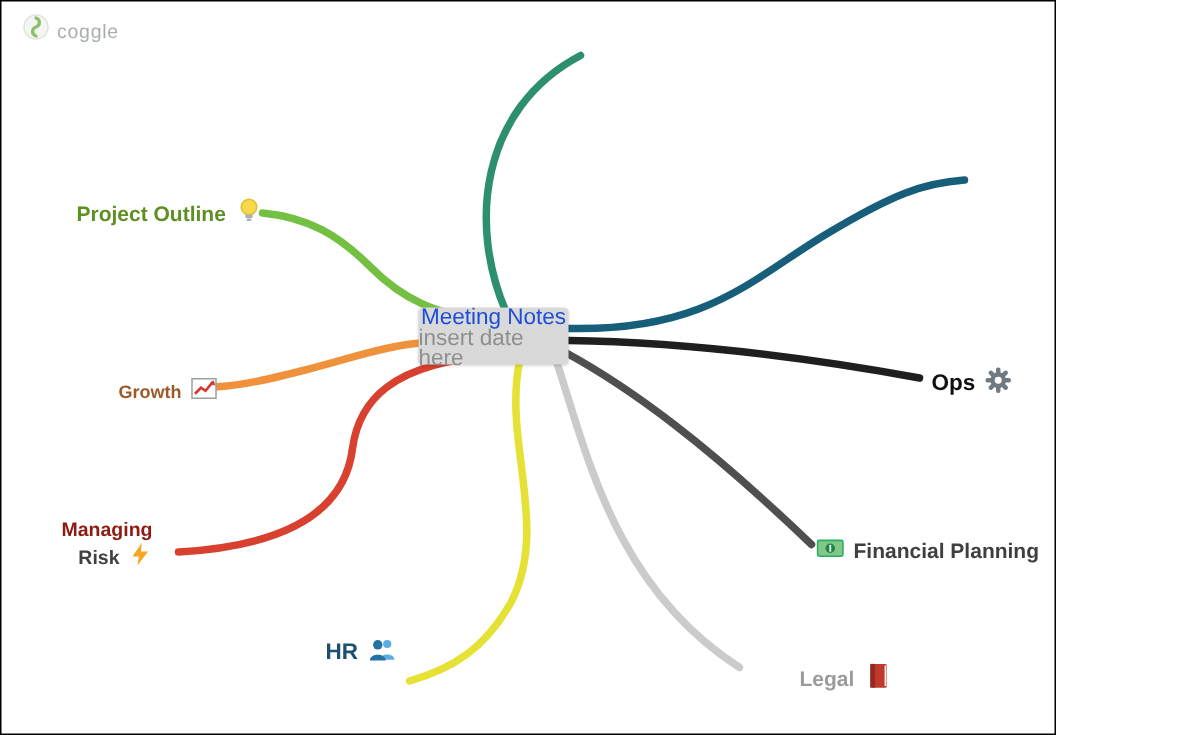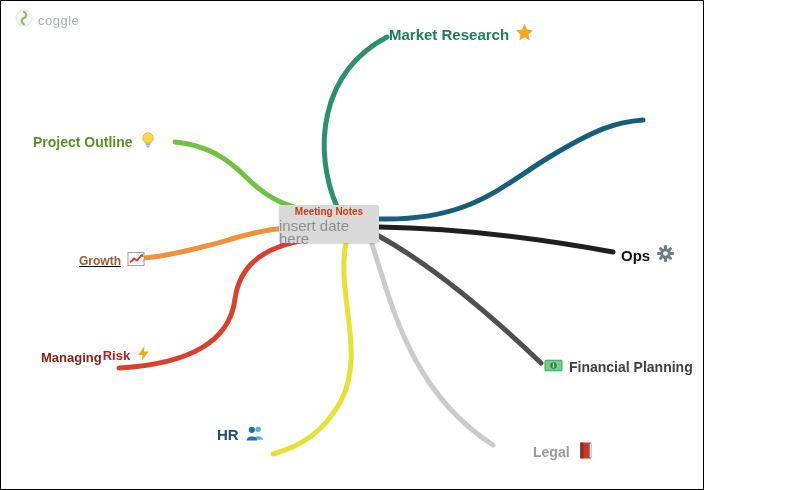--- a/index.html
+++ b/index.html
@@ -10,30 +10,30 @@
   }
   .curves{position:absolute;left:0;top:0;width:800px;height:490px;}
   .curves path{fill:none;stroke-linecap:round;}
   .logo{position:absolute;left:14px;top:8px;display:flex;align-items:center;gap:5px;cursor:pointer;}
   .logo-text{font-size:13px;color:#aaadb0;letter-spacing:.5px;}
   .center-node{
     position:absolute;left:278px;top:204px;width:100px;height:38px;
     background:#d9d9d9;border-radius:3px;display:flex;flex-direction:column;
     justify-content:center;align-items:center;box-shadow:0 1px 2px rgba(0,0,0,.15);
   }
-  .center-title{font-size:10px;font-weight:bold;color:#c2410c;line-height:15px;}
+  .center-title{font-size:15px;font-weight:normal;color:#1d4ed8;line-height:15px;}
   .center-sub{font-size:15px;color:#8f8f8f;line-height:13px;}
   .node-label{
     position:absolute;display:flex;align-items:center;gap:6px;
     font-weight:bold;white-space:nowrap;cursor:pointer;
   }
   .lbl-lg{font-size:15px;}
   .lbl-md{font-size:14px;}
-  .lbl-sm{font-size:12px;text-decoration:underline;}
-  .two-line{flex-direction:row;align-items:flex-end;gap:1px;}
+  .lbl-sm{font-size:12px;}
+  .two-line{flex-direction:column;align-items:flex-end;gap:1px;}
   .two-line .row{display:flex;align-items:center;gap:5px;}
   .icon{display:inline-block;flex:0 0 auto;}
 </style>
 </head>
 <body>
 
 <div class="stage">
 
   <svg class="curves" viewBox="0 0 800 490">
     <path d="M 336 213 C 288 211 265 196 246 177 C 225 156 205 144 174 141" stroke-width="5" stroke="#74c043"></path>
@@ -55,28 +55,20 @@
       </svg>
     </span>
     <span class="logo-text">coggle</span>
   </div>
 
   <div class="center-node">
     <div class="center-title">Meeting Notes</div>
     <div class="center-sub">insert date here</div>
   </div>
 
-  <div class="node-label lbl-lg" style="left:388px;top:22px;">
-    <span style="color: rgb(31, 125, 85);">Market Research</span>
-    <span class="icon">
-      <svg width="19" height="19" viewBox="0 0 18 18">
-        <polygon points="9,1 11.4,6.2 17,6.9 12.8,10.8 14,16.5 9,13.5 4,16.5 5.2,10.8 1,6.9 6.6,6.2" fill="#f5a623"></polygon>
-      </svg>
-    </span>
-  </div>
 
 
   <div class="node-label lbl-lg" style="left:620px;top:243px;">
     <span style="color: rgb(17, 17, 17); text-align: center;">Ops</span>
     <span class="icon">
       <svg width="19" height="19" viewBox="0 0 18 18">
         <g fill="#6e7b85">
           <rect x="7.6" y="1" width="2.8" height="16" rx="1.2"></rect>
           <rect x="7.6" y="1" width="2.8" height="16" rx="1.2" transform="rotate(45 9 9)"></rect>
           <rect x="7.6" y="1" width="2.8" height="16" rx="1.2" transform="rotate(90 9 9)"></rect>
@@ -120,41 +112,41 @@
         <path d="M1.5 16.5 C1.5 11.5 11.5 11.5 11.5 16.5 Z" fill="#2471a3"></path>
       </svg>
     </span>
   </div>
 
   <div class="node-label two-line" style="left:40px;top:344px;font-size:13px;">
     <div class="row">
       <span style="color: rgb(142, 27, 18);">Managing</span>
     </div>
     <div class="row">
-      <span style="color: #b91c1c;">Risk</span>
+      <span style="color: #404040;">Risk</span>
       <span class="icon">
         <svg width="17" height="17" viewBox="0 0 18 18">
           <polygon points="10,1 3.5,10.5 8,10.5 7,17 14.5,7 9.5,7" fill="#f5a623"></polygon>
         </svg>
       </span>
     </div>
   </div>
 
   <div class="node-label lbl-sm" style="left:78px;top:249px;">
     <span style="color: rgb(156, 90, 40);">Growth</span>
     <span class="icon">
       <svg width="18" height="18" viewBox="0 0 18 18">
         <rect x="1" y="2.5" width="16" height="13" fill="#ffffff" stroke="#9aa0a6"></rect>
         <polyline points="3,12.5 7,8.5 10,10.5 15,4.5" fill="none" stroke="#d0392b" stroke-width="1.8"></polyline>
         <polygon points="15.5,3.5 16.5,7 12.8,6" fill="#d0392b"></polygon>
       </svg>
     </span>
   </div>
 
-  <div class="node-label lbl-md" style="left:32px;top:130px;">
+  <div class="node-label lbl-md" style="left:50px;top:130px;">
     <span style="color: rgb(93, 143, 35);">Project Outline</span>
     <span class="icon">
       <svg width="18" height="19" viewBox="0 0 18 19">
         <circle cx="9" cy="7" r="5.2" fill="#f7d94c" stroke="#e0bf33"></circle>
         <rect x="6.6" y="12" width="4.8" height="2.4" rx="0.8" fill="#aab2b8"></rect>
         <rect x="7.4" y="14.6" width="3.2" height="1.8" rx="0.8" fill="#aab2b8"></rect>
       </svg>
     </span>
   </div>
 

